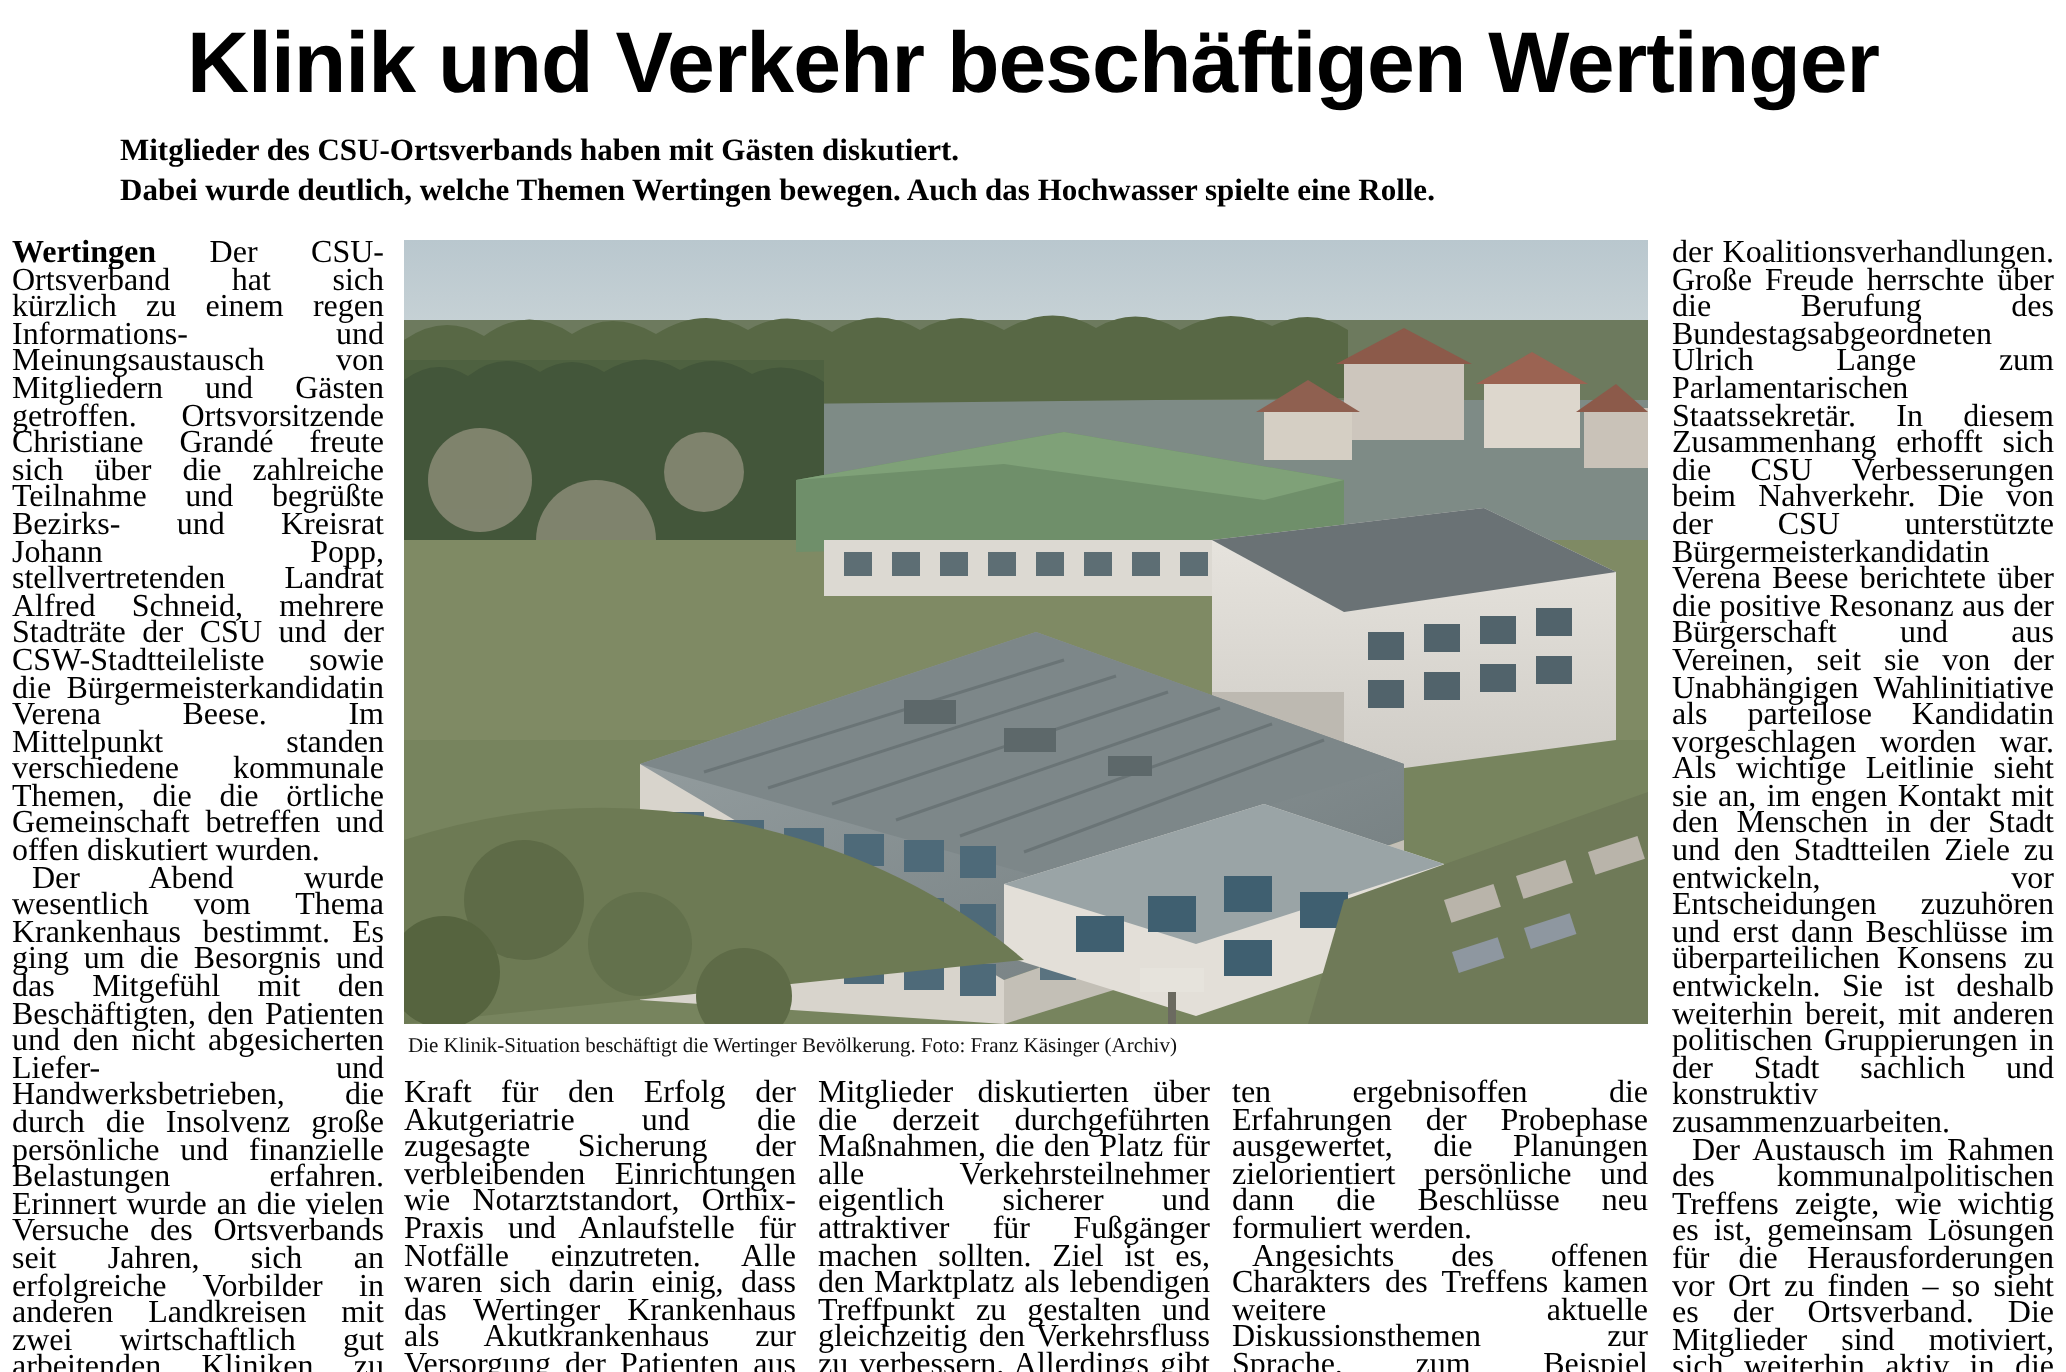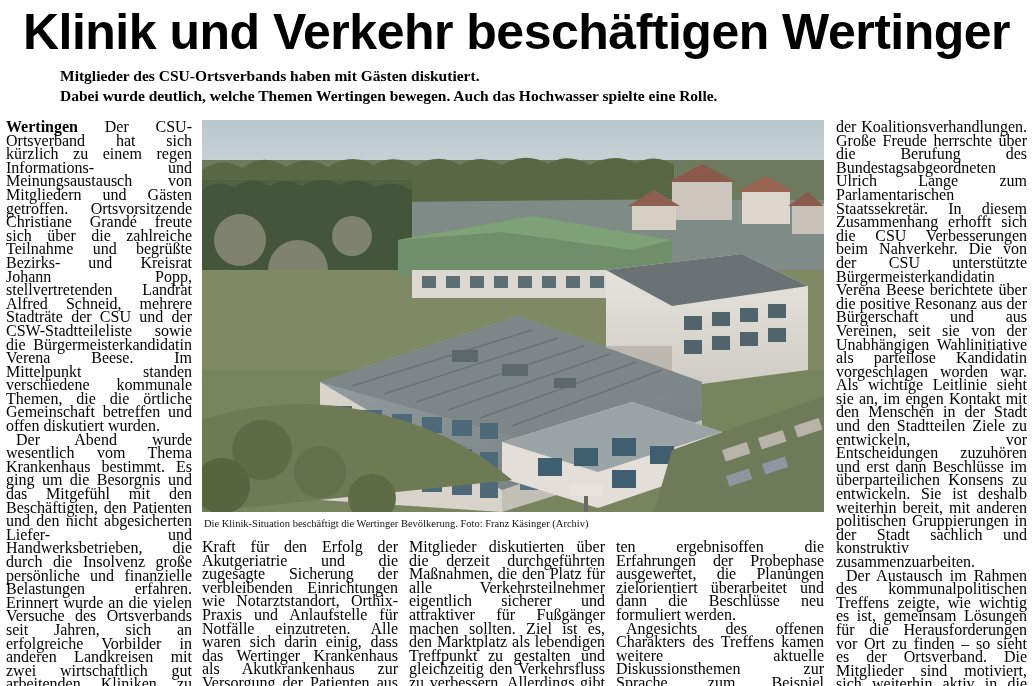--- a/index.html
+++ b/index.html
@@ -17,21 +17,21 @@
   .page {
     position: relative;
     width: 1033px;
     height: 686px;
     padding: 0;
     box-sizing: border-box;
   }
   .headline {
     font-family: "Liberation Sans", sans-serif;
     font-weight: bold;
-    font-size: 50px;
+    font-size: 43px;
     line-height: 48px;
     letter-spacing: -0.5px;
     text-align: center;
     margin: 8px 6px 0 6px;
     white-space: nowrap;
   }
   .subhead {
     font-family: "Liberation Serif", serif;
     font-weight: bold;
     font-size: 15.5px;
@@ -320,21 +320,21 @@
 
           </div>
         </div>
         <div class="lower-col">
           <div class="body-text">
             <p>Mitglieder diskutierten über die derzeit durchgeführten Maßnahmen, die den Platz für alle Verkehrsteilnehmer eigentlich sicherer und attraktiver für Fußgänger machen sollten. Ziel ist es, den Marktplatz als lebendigen Treffpunkt zu gestalten und gleichzeitig den Verkehrsfluss zu verbessern. Allerdings gibt es sehr konttroverse Meinungen über die Umsetzung der Ziele, vor allem aus der Reihe der Anlieger und von Inhabern der Geschäfte in der Innenstadt. Nach Ansicht der CSU soll-</p>
           </div>
         </div>
         <div class="lower-col">
           <div class="body-text">
-            <p>ten ergebnisoffen die Erfahrungen der Probephase ausgewertet, die Planungen zielorientiert überarbeitet und dann die Beschlüsse neu formuliert werden.</p>
+            <p>ten ergebnisoffen die Erfahrungen der Probephase ausgewertet, die Planungen zielorientiert persönliche und dann die Beschlüsse neu formuliert werden.</p>
             <p>Angesichts des offenen Charakters des Treffens kamen weitere aktuelle Diskussionsthemen zur Sprache, zum Beispiel Probleme mit der übergroßen Zahl an Windrädern bei Rieblingen, Unzufriedenheit mit den Verzögerungen beim Hochwasserschutz, neue Friedhofsgebühren oder zwiespältige Reaktionen auf die Ergebnisse</p>
           </div>
         </div>
       </div>
 
     </div>
 
     <div class="col col-4">
       <div class="body-text">
         <p>der Koalitionsverhandlungen. Große Freude herrschte über die Berufung des Bundestagsabgeordneten Ulrich Lange zum Parlamentarischen Staatssekretär. In diesem Zusammenhang erhofft sich die CSU Verbesserungen beim Nahverkehr. Die von der CSU unterstützte Bürgermeisterkandidatin Verena Beese berichtete über die positive Resonanz aus der Bürgerschaft und aus Vereinen, seit sie von der Unabhängigen Wahlinitiative als parteilose Kandidatin vorgeschlagen worden war. Als wichtige Leitlinie sieht sie an, im engen Kontakt mit den Menschen in der Stadt und den Stadtteilen Ziele zu entwickeln, vor Entscheidungen zuzuhören und erst dann Beschlüsse im überparteilichen Konsens zu entwickeln. Sie ist deshalb weiterhin bereit, mit anderen politischen Gruppierungen in der Stadt sachlich und konstruktiv zusammenzuarbeiten.</p>

